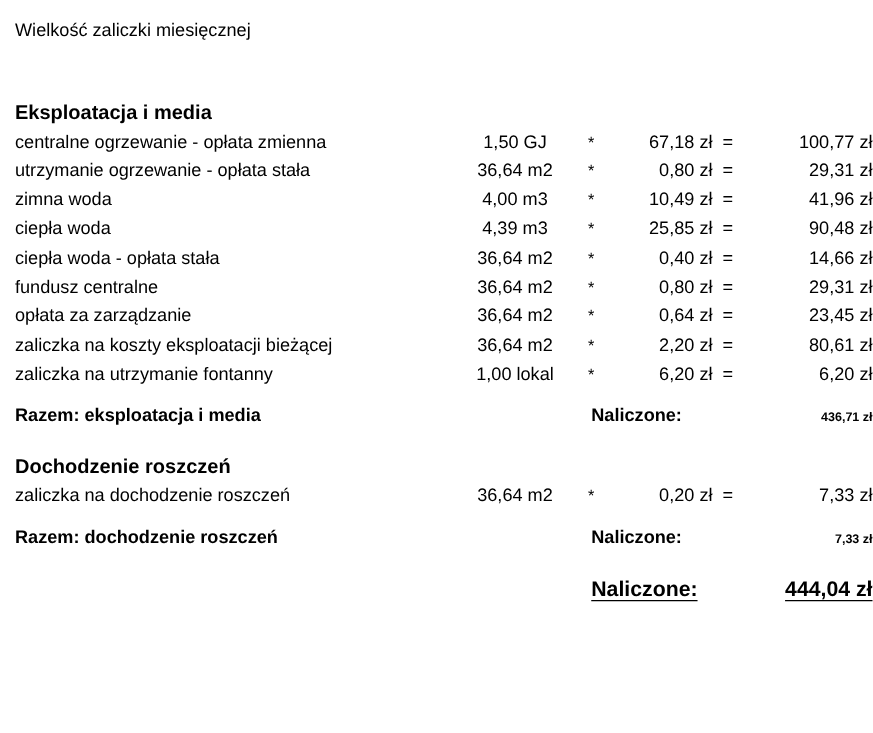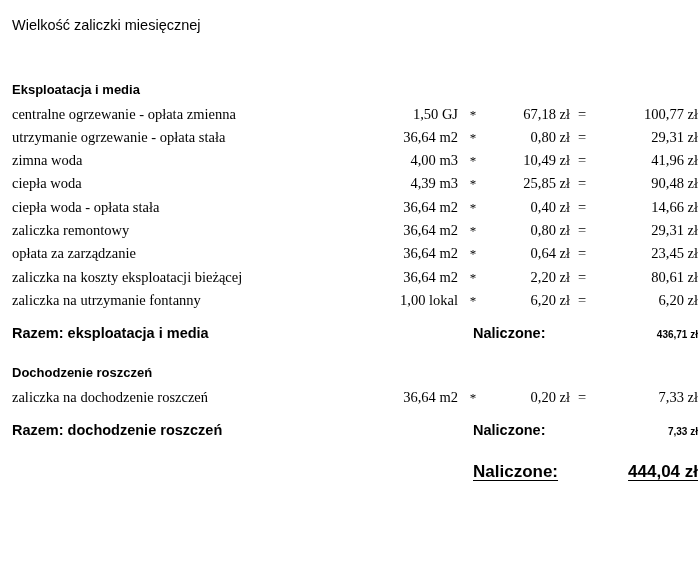--- a/index.html
+++ b/index.html
@@ -40,36 +40,36 @@
     width: 698px;
     border-collapse: collapse;
     table-layout: fixed;
     font-size: 14.5px;
   }
   table.calc td {
     padding: 0;
     vertical-align: baseline;
     white-space: nowrap;
   }
-  tr.row { height: 23.3px; font-family: Liberation Serif, serif; }
+  tr.row { height: 23.3px; }
   tr.section-row { height: 23.5px; }
   tr.spacer-row { height: 10px; }
   tr.spacer-row td { font-size: 1px; line-height: 10px; }
 
   
   .c-name  { width: 366px; padding-left: 12px !important; }
-  .c-qty   { width: 92px;  text-align: right; }
+  .c-qty   { width: 92px;  text-align: center; }
   .c-op    { width: 30px;  text-align: center; }
   .c-rate  { width: 82px;  text-align: right; }
   .c-eq    { width: 22px;  text-align: left; padding-left: 8px !important; }
   .c-total { width: 106px; text-align: right; }
 
   .section-title {
     font-weight: bold;
-    font-size: 13px;
+    font-size: 16px;
   }
   .item-name {
     font-weight: normal;
     font-size: 14.5px;
   }
   .num { font-size: 14.5px; }
   .op-star { font-size: 13px; }
 
   
   tr.summary-row { height: 30px; }
@@ -175,21 +175,21 @@
           <td class="c-name item-name">ciepła woda - opłata stała</td>
           <td class="c-qty num">36,64 m2</td>
           <td class="c-op op-star">*</td>
           <td class="c-rate num">0,40 zł</td>
           <td class="c-eq num">=</td>
           <td class="c-total num">14,66 zł</td>
         </tr>
 
 
         <tr class="row">
-          <td class="c-name item-name">zaliczka remontowy</td>
+          <td class="c-name item-name">fundusz centralne</td>
           <td class="c-qty num">36,64 m2</td>
           <td class="c-op op-star">*</td>
           <td class="c-rate num">0,80 zł</td>
           <td class="c-eq num">=</td>
           <td class="c-total num">29,31 zł</td>
         </tr>
 
         <tr class="row">
           <td class="c-name item-name">opłata za zarządzanie</td>
           <td class="c-qty num">36,64 m2</td>

